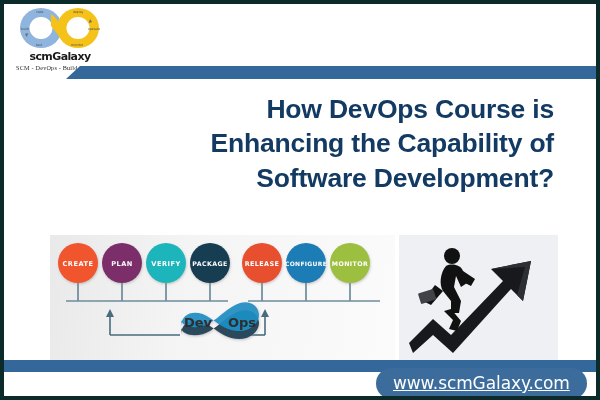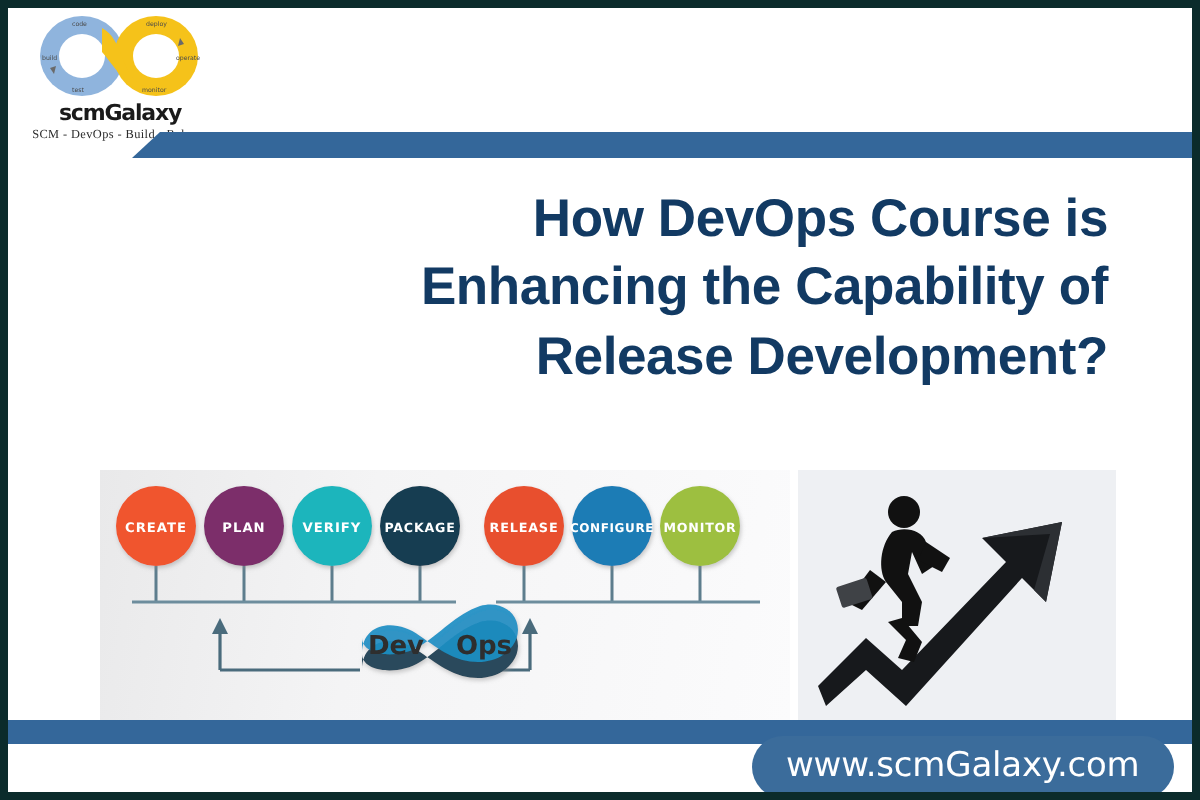--- a/index.html
+++ b/index.html
@@ -86,20 +86,21 @@
   #url-pill {
     position:absolute; left:372px; top:364px;
     padding:5px 17px 6px 17px;
     background:#3b6c9b;
     border-radius:16px;
     color:#ffffff;
     font-family:"DejaVu Sans", sans-serif;
     font-size:17px; font-weight:normal;
     letter-spacing:-0.1px;
     white-space:nowrap;
+    text-decoration:underline;
   }
 </style>
 </head>
 <body>
 
 <div id="banner">
 
   <div id="logo-block">
     <svg id="logo-mark" viewBox="0 0 84 44">
 
@@ -130,21 +131,21 @@
     <div id="logo-wordmark">scmGalaxy</div>
     <div id="logo-tagline">SCM - DevOps - Build - Release</div>
   </div>
 
   <div id="top-band"></div>
   <div id="bottom-band"></div>
 
   <div id="title">
     <div>How DevOps Course is</div>
     <div>Enhancing the Capability of</div>
-    <div>Release Development?</div>
+    <div>Software Development?</div>
   </div>
 
   <div id="artwork">
 
     <div id="pipeline-card">
       <svg id="pipeline-svg" viewBox="0 0 345 125">
         <defs>
           <filter id="sh" x="-40%" y="-40%" width="190%" height="190%">
             <feDropShadow dx="0.6" dy="1.2" stdDeviation="1.1" flood-color="#8a8a8a" flood-opacity="0.45"></feDropShadow>
           </filter>

